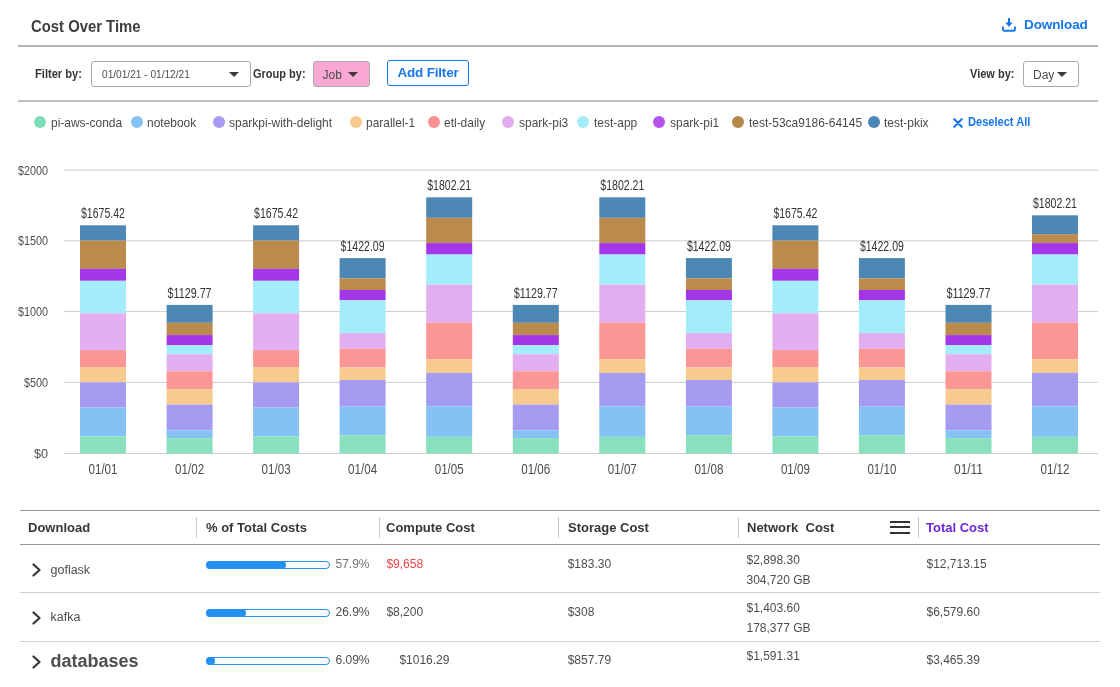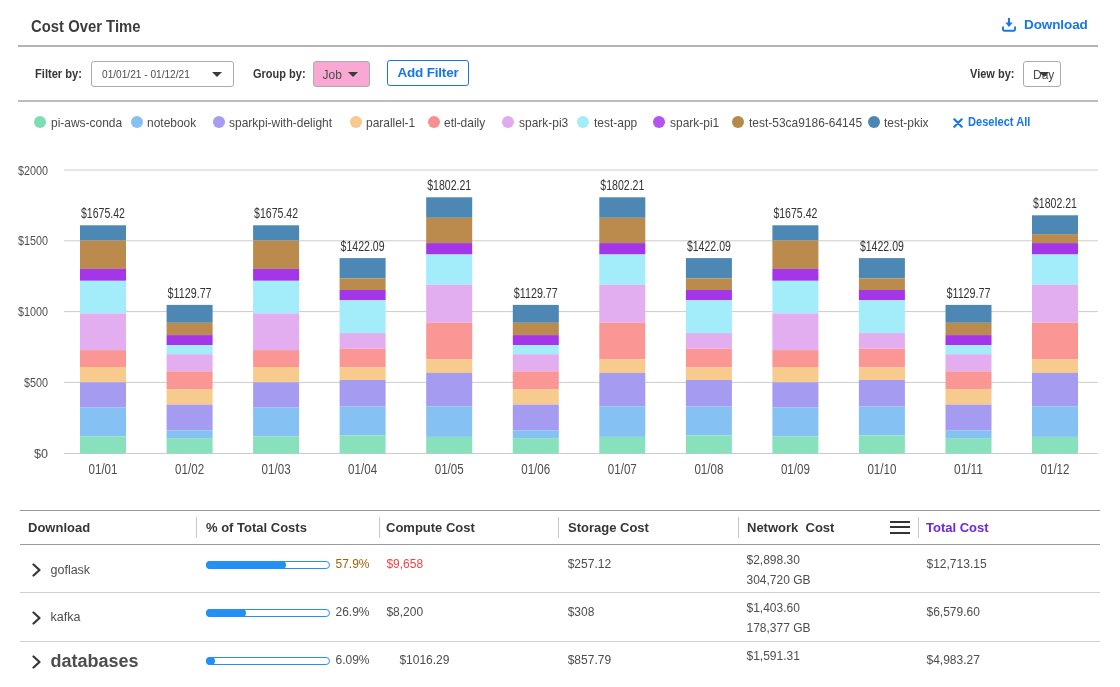--- a/index.html
+++ b/index.html
@@ -14,32 +14,32 @@
 <svg width="16" height="17" viewBox="0 0 16 17" style="position:absolute;left:0;top:2px">
 <path d="M2 9.5 v3 a1.3 1.3 0 0 0 1.3 1.3 h9.4 a1.3 1.3 0 0 0 1.3 -1.3 v-3" fill="none" stroke="#1877e8" stroke-width="1.9"></path>
 <line x1="8" y1="1" x2="8" y2="8.5" stroke="#1877e8" stroke-width="2"></line>
 <path d="M4.3 5.6 L8 9.9 L11.7 5.6 Z" fill="#1877e8" stroke="none"></path>
 </svg>
 <div style="position:absolute;left:23px;top:2px;font-size:13.5px;font-weight:bold;letter-spacing:-0.1px;white-space:nowrap">Download</div>
 </div>
 <div style="position:absolute;left:18px;top:45px;width:1080px;height:2px;background:#b3b3b3"></div>
 <div style="position:absolute;left:18px;top:100px;width:1080px;height:2px;background:#bdbdbd"></div>
 <div style="position:absolute;left:35px;top:66.8px;font-size:12.5px;font-weight:bold;color:#363636;line-height:14.5px;white-space:nowrap;transform:scaleX(0.89);transform-origin:left center">Filter by:</div>
-<div style="position:absolute;left:91px;top:61px;width:143px;height:26px;border:1px solid #ababab;border-radius:3px;background:#fff">
+<div style="position:absolute;left:91px;top:61px;width:160px;height:26px;border:1px solid #ababab;border-radius:3px;background:#fff">
 <div style="position:absolute;left:10px;top:6px;font-size:11.5px;color:#4d4d4d;line-height:13px;white-space:nowrap;transform:scaleX(0.88);transform-origin:left center">01/01/21 - 01/12/21</div>
 <div style="position:absolute;right:11px;top:9.5px;width:0;height:0;border-left:5.5px solid transparent;border-right:5.5px solid transparent;border-top:5.5px solid #3a3a3a"></div>
 </div>
 <div style="position:absolute;left:253px;top:66.8px;font-size:12.5px;font-weight:bold;color:#363636;line-height:14.5px;white-space:nowrap;transform:scaleX(0.88);transform-origin:left center">Group by:</div>
 <div style="position:absolute;left:312.5px;top:60.5px;width:57.5px;height:26px;border:1px solid #ababab;border-radius:3px;background:#f9a8d4">
 <div style="position:absolute;left:9px;top:6.5px;font-size:12px;color:#4d4d4d;line-height:14px">Job</div>
 <div style="position:absolute;right:11px;top:10.5px;width:0;height:0;border-left:5.5px solid transparent;border-right:5.5px solid transparent;border-top:5.5px solid #3a3a3a"></div>
 </div>
 <div style="position:absolute;left:387px;top:60px;width:82px;height:26px;border:1px solid #1877e8;border-radius:3px;background:#fff;text-align:center;line-height:24px;font-size:13.5px;font-weight:bold;letter-spacing:-0.2px;color:#1877e8">Add Filter</div>
 <div style="position:absolute;left:970px;top:66.8px;font-size:12.5px;font-weight:bold;color:#363636;line-height:14.5px;white-space:nowrap;transform:scaleX(0.88);transform-origin:left center">View by:</div>
-<div style="position:absolute;left:1023px;top:60.5px;width:38px;height:26px;border:1px solid #ababab;border-radius:3px;background:#fff">
+<div style="position:absolute;left:1023px;top:60.5px;width:56px;height:26px;border:1px solid #ababab;border-radius:3px;background:#fff">
 <div style="position:absolute;left:9px;top:6.5px;font-size:12px;color:#4d4d4d;line-height:14px">Day</div>
 <div style="position:absolute;right:11px;top:10.5px;width:0;height:0;border-left:5.5px solid transparent;border-right:5.5px solid transparent;border-top:5.5px solid #3a3a3a"></div>
 </div>
 <div style="position:absolute;left:34.0px;top:116px;width:12px;height:12px;border-radius:50%;background:#7eddb6"></div>
 <div style="position:absolute;left:50.5px;top:114.5px;font-size:13px;color:#4a4a4a;line-height:15px;white-space:nowrap;transform:scaleX(0.92);transform-origin:left center">pi-aws-conda</div>
 <div style="position:absolute;left:130.5px;top:116px;width:12px;height:12px;border-radius:50%;background:#85c1f5"></div>
 <div style="position:absolute;left:147.0px;top:114.5px;font-size:13px;color:#4a4a4a;line-height:15px;white-space:nowrap;transform:scaleX(0.92);transform-origin:left center">notebook</div>
 <div style="position:absolute;left:212.5px;top:116px;width:12px;height:12px;border-radius:50%;background:#a79cf0"></div>
 <div style="position:absolute;left:229.0px;top:114.5px;font-size:13px;color:#4a4a4a;line-height:15px;white-space:nowrap;transform:scaleX(0.92);transform-origin:left center">sparkpi-with-delight</div>
 <div style="position:absolute;left:349.5px;top:116px;width:12px;height:12px;border-radius:50%;background:#f6c98e"></div>
@@ -236,23 +236,23 @@
 <div style="height:2px;background:#333;margin-top:3.5px"></div>
 <div style="height:2px;background:#333;margin-top:3.5px"></div>
 </div>
 <svg width="10" height="14" viewBox="0 0 10 14" style="position:absolute;left:30.5px;top:563.0px">
 <polyline points="2.5,1.5 8.5,7 2.5,12.5" fill="none" stroke="#363636" stroke-width="2.2" stroke-linecap="round" stroke-linejoin="round"></polyline>
     </svg>
 <div style="position:absolute;left:50.5px;top:562.8px;font-size:12.5px;color:#4d4d4d;font-weight:normal;line-height:14.5px;white-space:nowrap">goflask</div>
 <div style="position:absolute;left:206px;top:561.0px;width:124px;height:8px;border:1px solid #2490f5;border-radius:4px;background:#fff;box-sizing:border-box">
 <div style="position:absolute;left:-1px;top:-1px;width:80px;height:8px;background:#2490f5;border-radius:4px"></div>
 </div>
-<div style="position:absolute;left:335.5px;top:558.0px;font-size:12px;color:#a16207;font-weight:normal;line-height:13.9px;white-space:nowrap">57.9%</div>
+<div style="position:absolute;left:335.5px;top:558.0px;font-size:12px;color:#737373;font-weight:normal;line-height:13.9px;white-space:nowrap">57.9%</div>
 <div style="position:absolute;left:386.4px;top:558.0px;font-size:12px;color:#ef4444;font-weight:normal;line-height:13.9px;white-space:nowrap">$9,658</div>
-<div style="position:absolute;left:567.7px;top:558.0px;font-size:12px;color:#4d4d4d;font-weight:normal;line-height:13.9px;white-space:nowrap">$257.12</div>
+<div style="position:absolute;left:567.7px;top:558.0px;font-size:12px;color:#4d4d4d;font-weight:normal;line-height:13.9px;white-space:nowrap">$183.30</div>
 <div style="position:absolute;left:746.5px;top:553.5px;font-size:12px;color:#4d4d4d;font-weight:normal;line-height:13.9px;white-space:nowrap">$2,898.30</div>
 <div style="position:absolute;left:746.5px;top:573.5px;font-size:12px;color:#4d4d4d;font-weight:normal;line-height:13.9px;white-space:nowrap">304,720 GB</div>
 <div style="position:absolute;left:926.5px;top:558.0px;font-size:12px;color:#4d4d4d;font-weight:normal;line-height:13.9px;white-space:nowrap">$12,713.15</div>
 <svg width="10" height="14" viewBox="0 0 10 14" style="position:absolute;left:30.5px;top:610.5px">
 <polyline points="2.5,1.5 8.5,7 2.5,12.5" fill="none" stroke="#363636" stroke-width="2.2" stroke-linecap="round" stroke-linejoin="round"></polyline>
     </svg>
 <div style="position:absolute;left:50.5px;top:610.2px;font-size:12.5px;color:#4d4d4d;font-weight:normal;line-height:14.5px;white-space:nowrap">kafka</div>
 <div style="position:absolute;left:206px;top:608.5px;width:124px;height:8px;border:1px solid #2490f5;border-radius:4px;background:#fff;box-sizing:border-box">
 <div style="position:absolute;left:-1px;top:-1px;width:40px;height:8px;background:#2490f5;border-radius:4px"></div>
 </div>
@@ -267,14 +267,14 @@
     </svg>
 <div style="position:absolute;left:50.5px;top:654.2px;font-size:18px;color:#4d4d4d;font-weight:bold;line-height:14.5px;white-space:nowrap">databases</div>
 <div style="position:absolute;left:206px;top:657.0px;width:124px;height:8px;border:1px solid #2490f5;border-radius:4px;background:#fff;box-sizing:border-box">
 <div style="position:absolute;left:-1px;top:-1px;width:9px;height:8px;background:#2490f5;border-radius:4px"></div>
 </div>
 <div style="position:absolute;left:335.5px;top:654.0px;font-size:12px;color:#4d4d4d;font-weight:normal;line-height:13.9px;white-space:nowrap">6.09%</div>
 <div style="position:absolute;left:399.4px;top:654.0px;font-size:12px;color:#4d4d4d;font-weight:normal;line-height:13.9px;white-space:nowrap">$1016.29</div>
 <div style="position:absolute;left:567.7px;top:654.0px;font-size:12px;color:#4d4d4d;font-weight:normal;line-height:13.9px;white-space:nowrap">$857.79</div>
 <div style="position:absolute;left:746.5px;top:650.0px;font-size:12px;color:#4d4d4d;font-weight:normal;line-height:13.9px;white-space:nowrap">$1,591.31</div>
 <div style="position:absolute;left:746.5px;top:700px;font-size:12px;color:#4d4d4d;font-weight:normal;line-height:13.9px;white-space:nowrap">102,217 GB</div>
-<div style="position:absolute;left:926.5px;top:654.0px;font-size:12px;color:#4d4d4d;font-weight:normal;line-height:13.9px;white-space:nowrap">$4,983.27</div>
+<div style="position:absolute;left:926.5px;top:654.0px;font-size:12px;color:#4d4d4d;font-weight:normal;line-height:13.9px;white-space:nowrap">$3,465.39</div>
 </div>
 
 </body></html>

